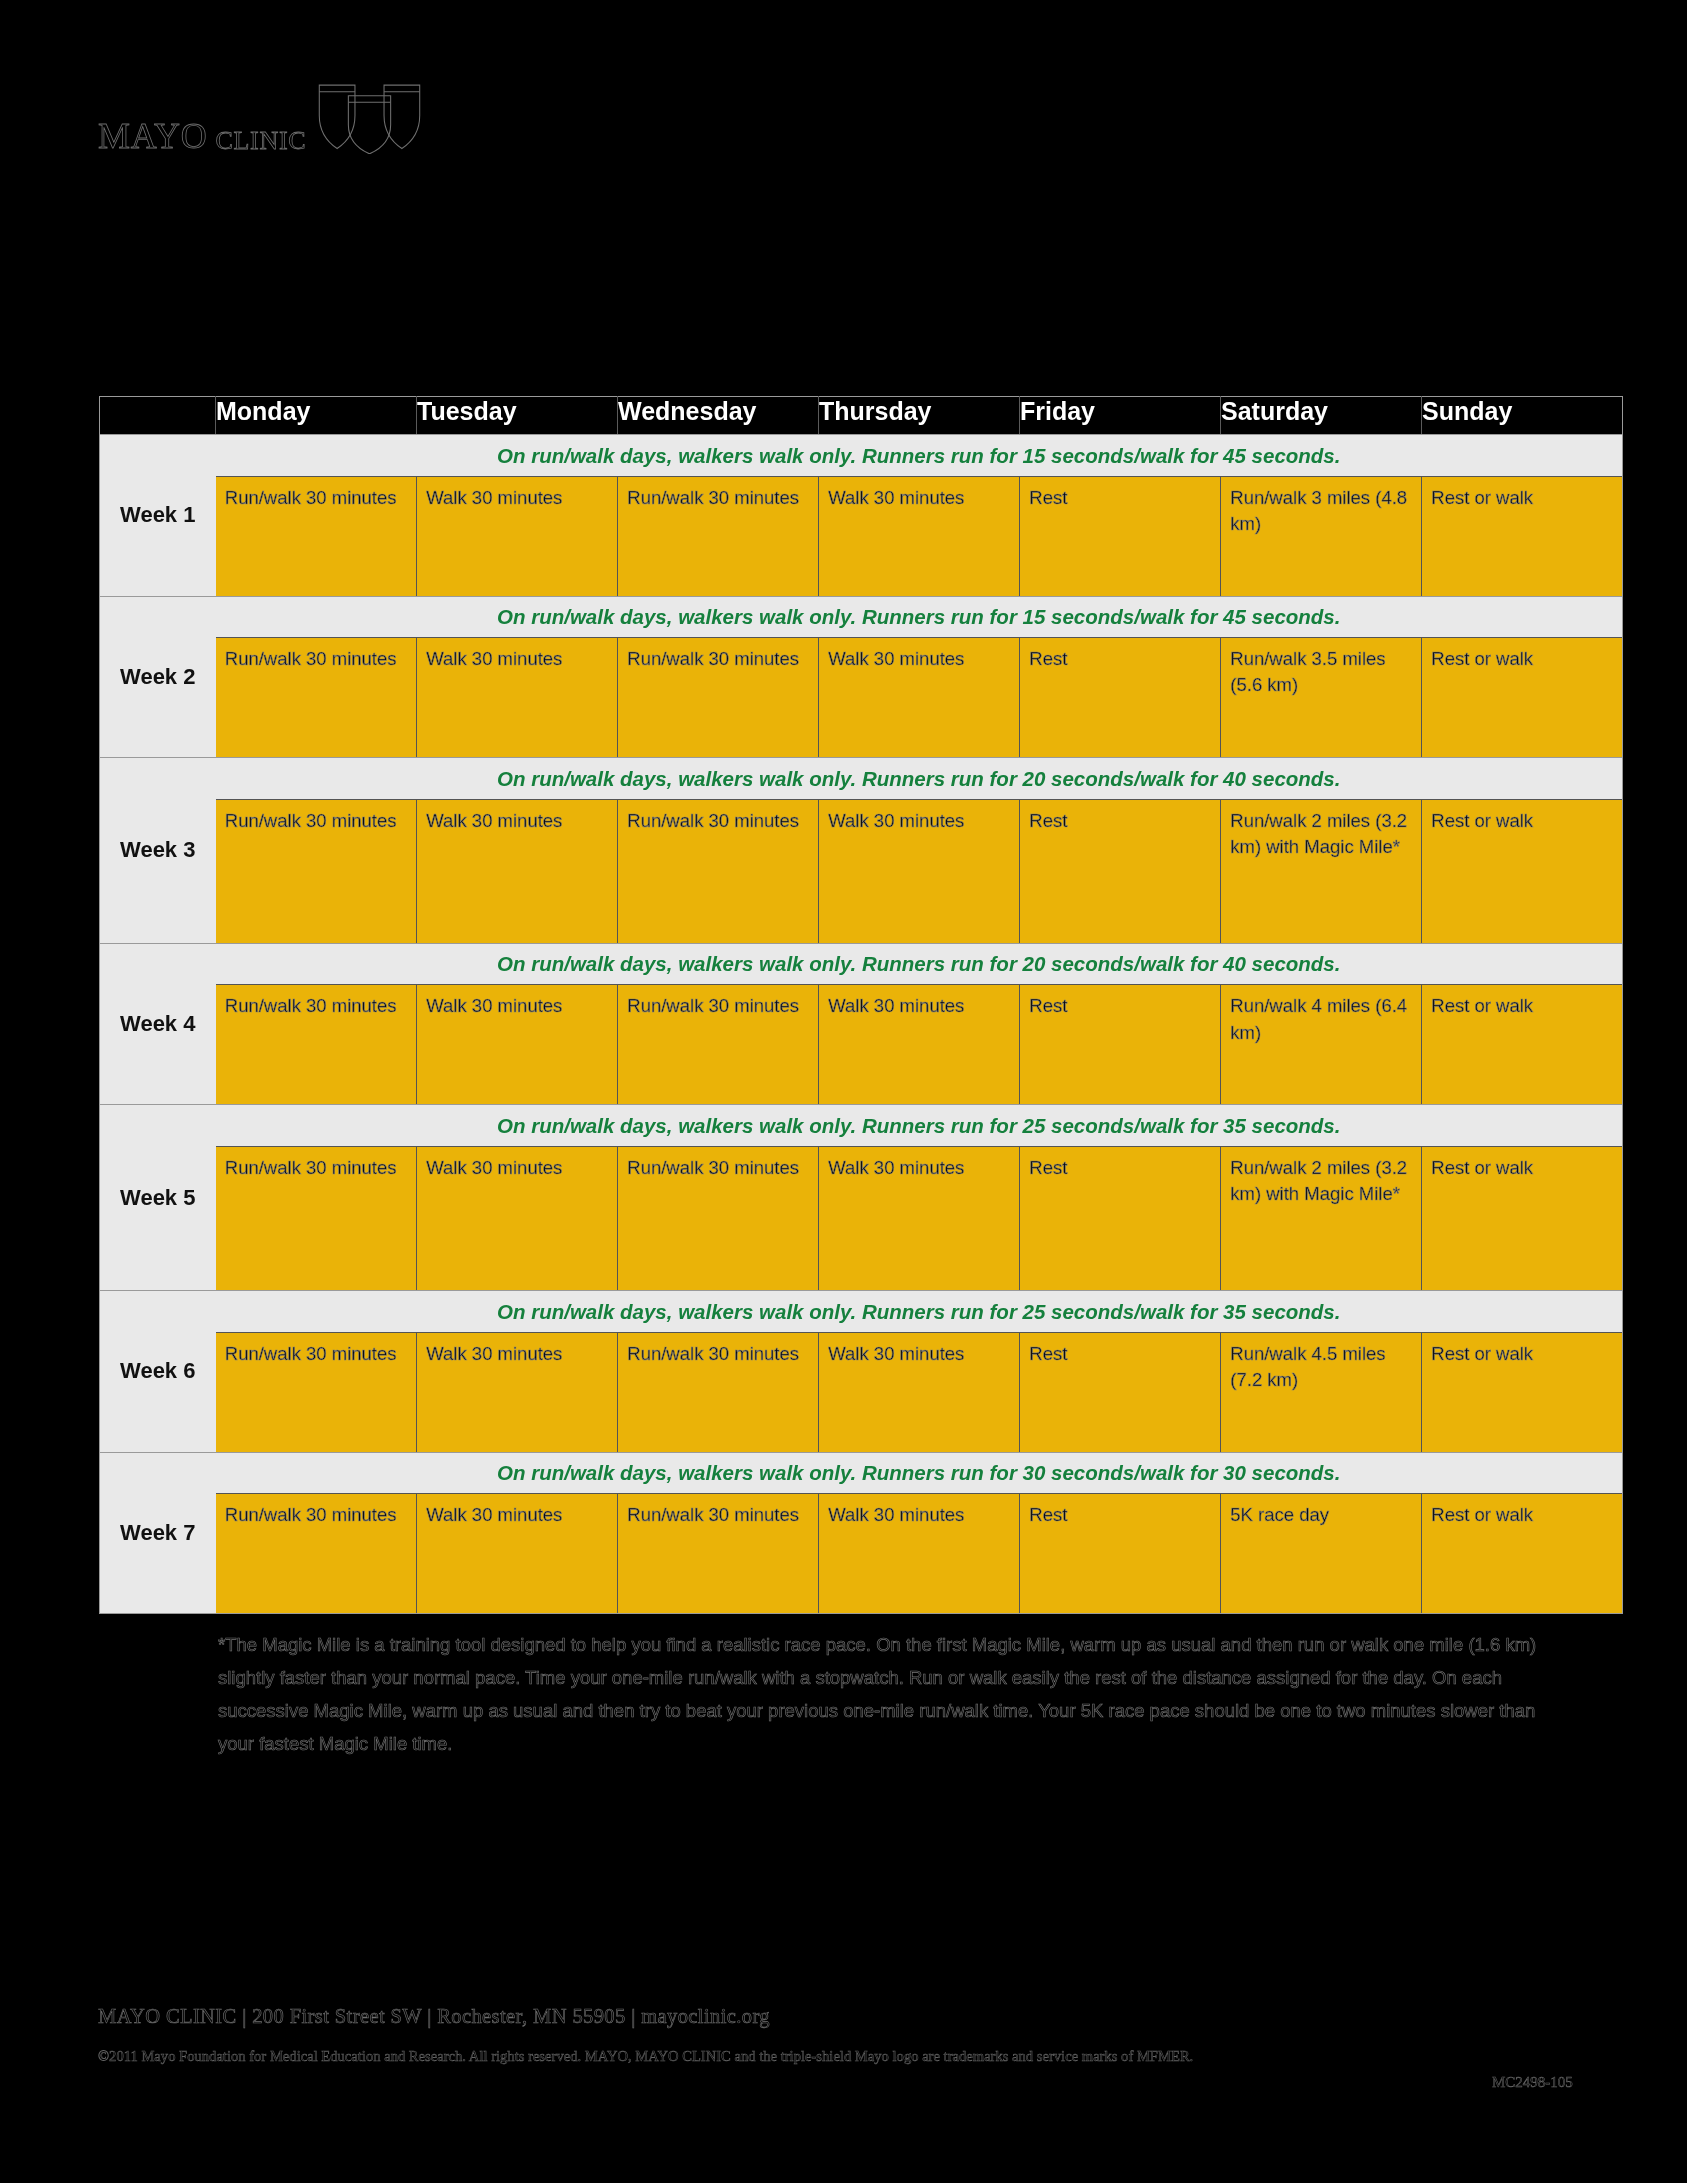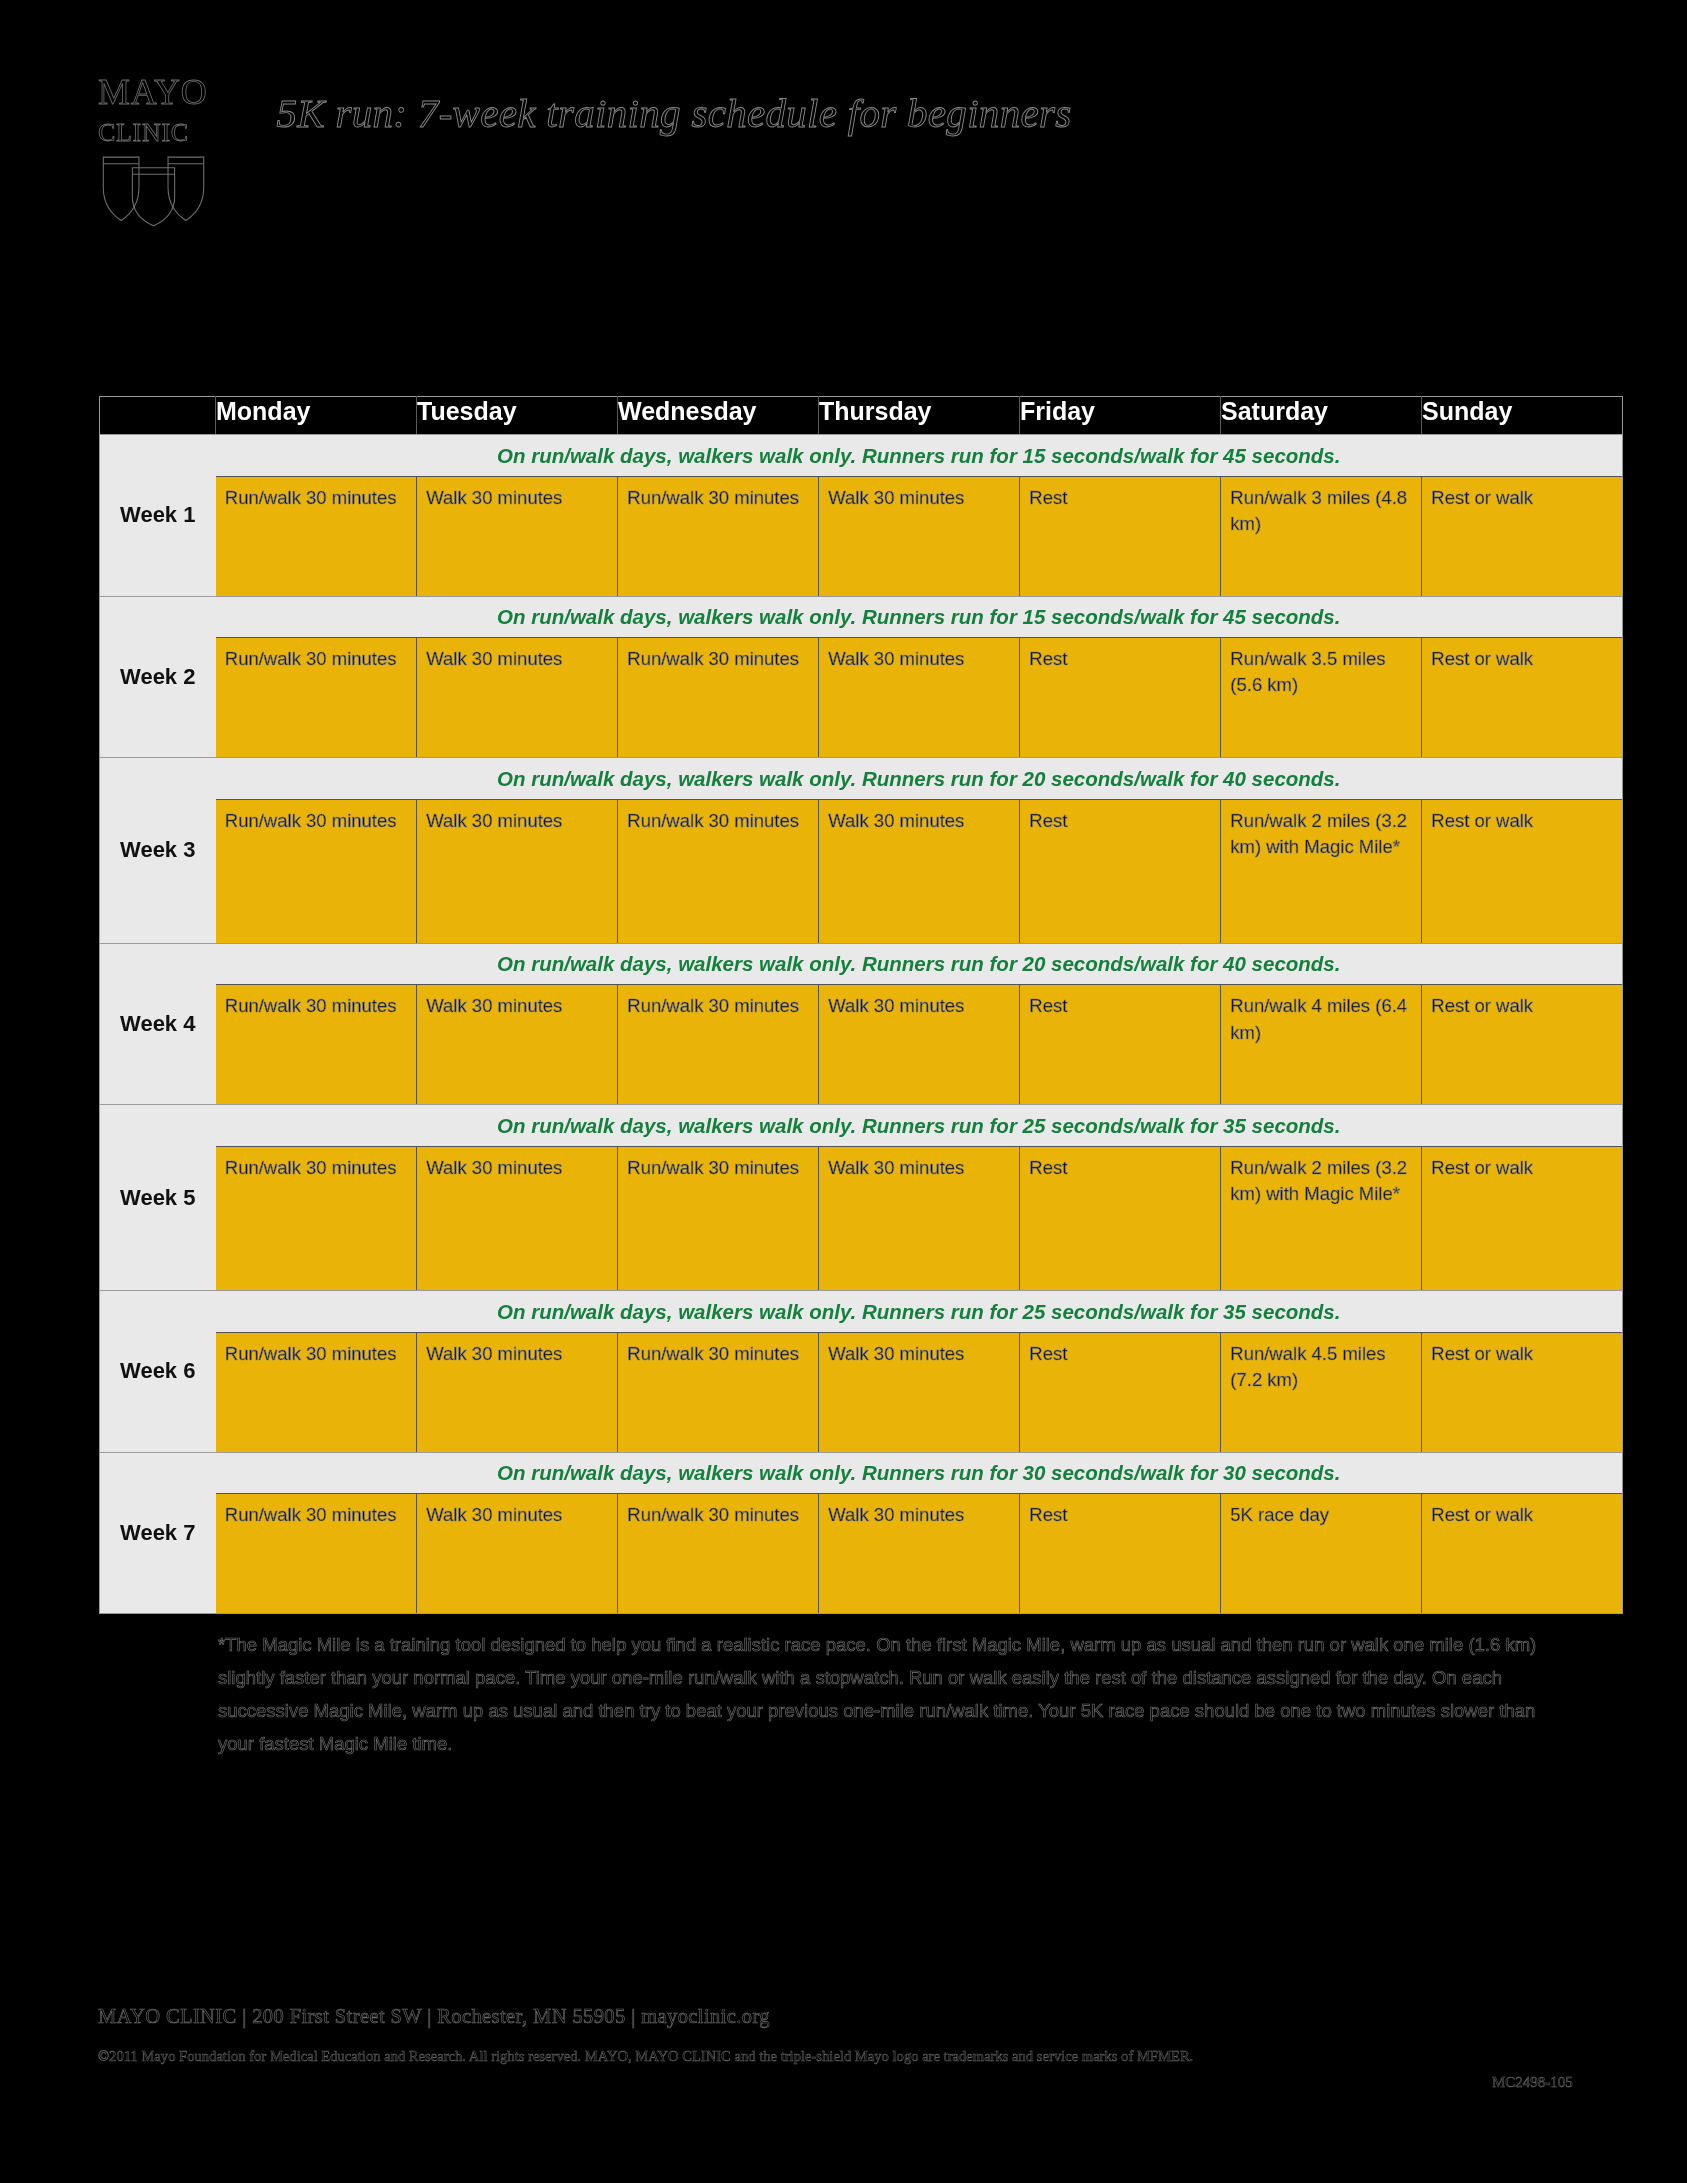--- a/index.html
+++ b/index.html
@@ -28,23 +28,23 @@
     position: absolute;
     left: 98px;
     top: 74px;
     display: flex;
     align-items: flex-start;
     gap: 26.5px;
   }
   .logo-block {
     width: 152px;
     display: flex;
-    flex-direction: column;
-    align-items: flex-start;
+    align-items: flex-end;
     line-height: 1;
+    gap: 8px;
   }
   .logo-word {
     font-family: "Liberation Serif", serif;
     font-size: 36px;
     letter-spacing: 0.7px;
     color: #000;
     -webkit-text-stroke: 0.8px #6d6d6d;
     text-stroke: 0.8px #6d6d6d;
   }
   .logo-word.l2 { margin-top: 10px; font-size: 26px; }
@@ -220,21 +220,20 @@
       <div class="logo-shields">
         <svg viewBox="0 0 168 110" width="111" height="73" fill="none" stroke="#6f6f6f" stroke-width="1.6">
           <path d="M8 6 H62 V52 Q62 84 35 102 Q8 84 8 52 Z"></path>
           <path d="M106 6 H160 V52 Q160 84 133 102 Q106 84 106 52 Z"></path>
           <path d="M52 22 H116 V66 Q116 96 84 110 Q52 96 52 66 Z"></path>
           <path d="M8 16 H62 M106 16 H160 M52 32 H116"></path>
         </svg>
       </div>
     </div>
 
-    <div class="title">5K run: 7-week training schedule for beginners</div>
   </div>
 
   <table class="schedule">
     <colgroup>
       <col class="c-week">
         <col class="c-day">
         <col class="c-day">
         <col class="c-day">
       <col class="c-day">
         <col class="c-day">

